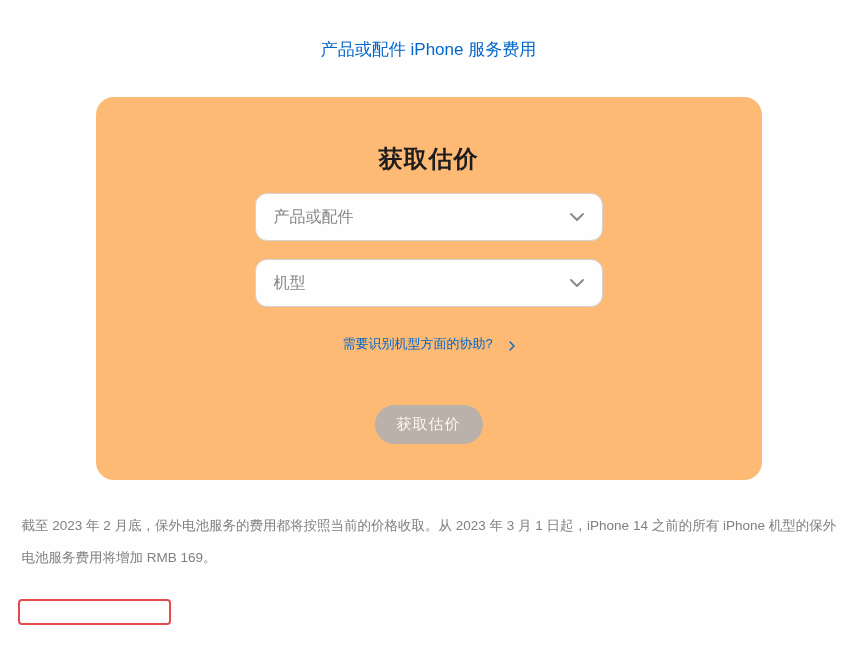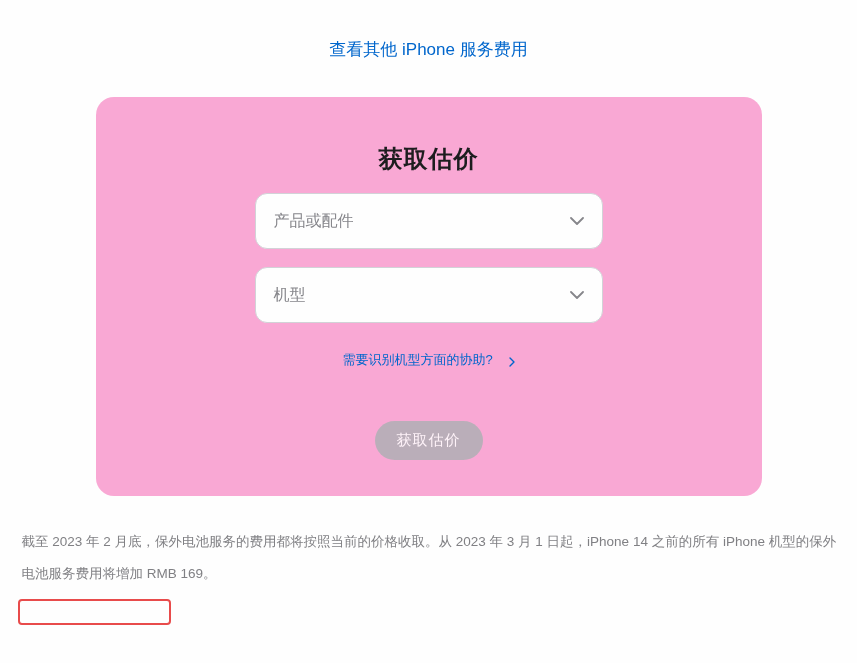--- a/index.html
+++ b/index.html
@@ -18,21 +18,21 @@
     .top-link {
       text-align: center;
       color: #0066cc;
       font-size: 17px;
       margin-bottom: 36px;
       cursor: pointer;
     }
     .card {
       width: 666px;
       margin: 0 auto 30px;
-      background: #f9a8d4;
+      background: #fdba74;
       border-radius: 18px;
       padding: 46px 40px 36px;
       text-align: center;
     }
     .card-title {
       font-size: 24px;
       font-weight: 600;
       color: #1d1d1f;
       letter-spacing: 1px;
       margin-bottom: 18px;
@@ -42,21 +42,21 @@
       color: #1d1d1f;
       margin-bottom: 48px;
     }
     .select-wrap {
       width: 348px;
       margin: 0 auto 18px;
       position: relative;
     }
     .select-box {
       width: 100%;
-      height: 56px;
+      height: 48px;
       background: #fefefe;
       border: 1px solid #d2d2d7;
       border-radius: 12px;
       padding: 0 44px 0 18px;
       font-size: 16px;
       color: #86868b;
       text-align: right;
       cursor: pointer;
       display: flex;
       align-items: center;
@@ -113,21 +113,21 @@
       position: absolute;
       border: 2px solid #e84b4b;
       border-radius: 4px;
       pointer-events: none;
     }
   </style>
 </head>
 <body>
 
 <div class="page">
-  <div class="top-link">查看其他 iPhone 服务费用</div>
+  <div class="top-link">产品或配件 iPhone 服务费用</div>
 
   <div class="card">
     <div class="card-title">获取估价</div>
 
     <div class="select-wrap">
       <div class="select-box">
         <span>产品或配件</span>
         <span class="chevron">
           <svg viewBox="0 0 14 8" width="14" height="8">
               <polyline points="1,1 7,7 13,1" fill="none" stroke="#86868b" stroke-width="1.8" stroke-linecap="round" stroke-linejoin="round"></polyline>

